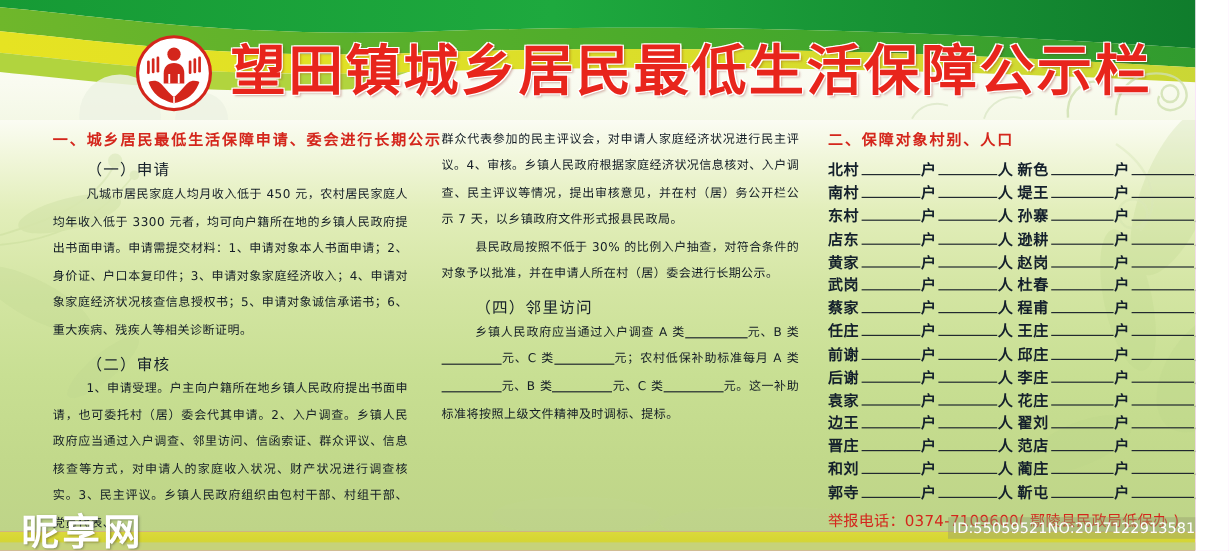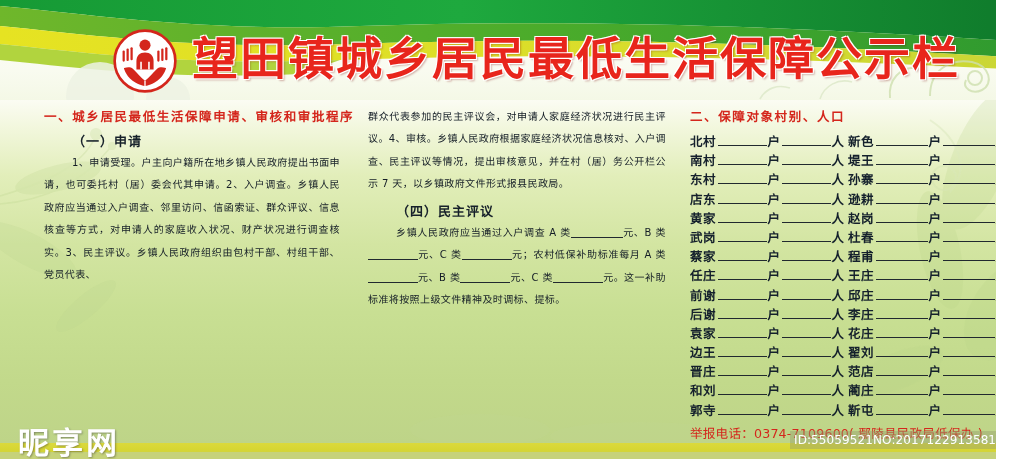--- a/index.html
+++ b/index.html
@@ -120,21 +120,21 @@
     font-family: "DejaVu Serif", "Liberation Serif", serif;
     font-size: 12.5px;
     font-weight: bold;
     color: #d4261c;
     letter-spacing: 1.6px;
     margin: 0 0 6px 0;
     white-space: nowrap;
   }
   .sub-title {
     font-size: 13px;
-    font-weight: bold;
+    font-weight: normal;
     color: #16202a;
     margin: 5px 0 2px 0;
     padding-left: 28px;
     letter-spacing: 1px;
   }
   .para {
     font-size: 10px;
     line-height: 22.6px;
     text-align: justify;
     text-justify: inter-ideograph;
@@ -343,28 +343,31 @@
         <circle cx="944" cy="78" r="12"></circle>
         <path d="M930,20 C960,40 970,70 950,92"></path>
       </g>
       <g fill="#c4d896" opacity="0.45">
         <ellipse cx="480" cy="330" rx="70" ry="16"></ellipse>
         <ellipse cx="640" cy="336" rx="90" ry="14"></ellipse>
       </g>
     </svg>
 
     <div class="col col-1">
-      <div class="sec-title">一、城乡居民最低生活保障申请、审核和审批程序</div>
+      <div class="sec-title">一、城乡居民最低生活保障申请、委会进行长期公示</div>
       <div class="sub-title">（一）申请</div>
+      <p class="para">凡城市居民家庭人均月收入低于 450 元，农村居民家庭人均年收入低于 3300 元者，均可向户籍所在地的乡镇人民政府提出书面申请。申请需提交材料：1、申请对象本人书面申请；2、身价证、户口本复印件；3、申请对象家庭经济收入；4、申请对象家庭经济状况核查信息授权书；5、申请对象诚信承诺书；6、重大疾病、残疾人等相关诊断证明。</p>
+      <div class="sub-title">（二）审核</div>
       <p class="para tight">1、申请受理。户主向户籍所在地乡镇人民政府提出书面申请，也可委托村（居）委会代其申请。2、入户调查。乡镇人民政府应当通过入户调查、邻里访问、信函索证、群众评议、信息核查等方式，对申请人的家庭收入状况、财产状况进行调查核实。3、民主评议。乡镇人民政府组织由包村干部、村组干部、党员代表、</p>
     </div>
 
     <div class="col col-2">
       <p class="para tight" style="text-indent:0">群众代表参加的民主评议会，对申请人家庭经济状况进行民主评议。4、审核。乡镇人民政府根据家庭经济状况信息核对、入户调查、民主评议等情况，提出审核意见，并在村（居）务公开栏公示 7 天，以乡镇政府文件形式报县民政局。</p>
-      <div class="sub-title">（四）民主评议</div>
+      <p class="para">县民政局按照不低于 30% 的比例入户抽查，对符合条件的对象予以批准，并在申请人所在村（居）委会进行长期公示。</p>
+      <div class="sub-title">（四）邻里访问</div>
       <p class="para"><span>乡镇人民政府应当通过入户调查 A 类</span><span class="ib ib-w1"></span><span>元、B 类</span><span class="ib ib-w2"></span><span>元、C 类</span><span class="ib ib-w2"></span><span>元；农村低保补助标准每月 A 类</span><span class="ib ib-w2"></span><span>元、B 类</span><span class="ib ib-w2"></span><span>元、C 类</span><span class="ib ib-w2"></span><span>元。这一补助标准将按照上级文件精神及时调标、提标。</span></p>
     </div>
 
     <div class="col col-3">
       <div class="sec-title">二、保障对象村别、人口</div>
       <div class="village-grid" id="village-grid">
           <div class="v-cell">
             <span class="v-name">北村</span>
             <span class="v-blank"></span>
             <span class="v-unit">户</span>

